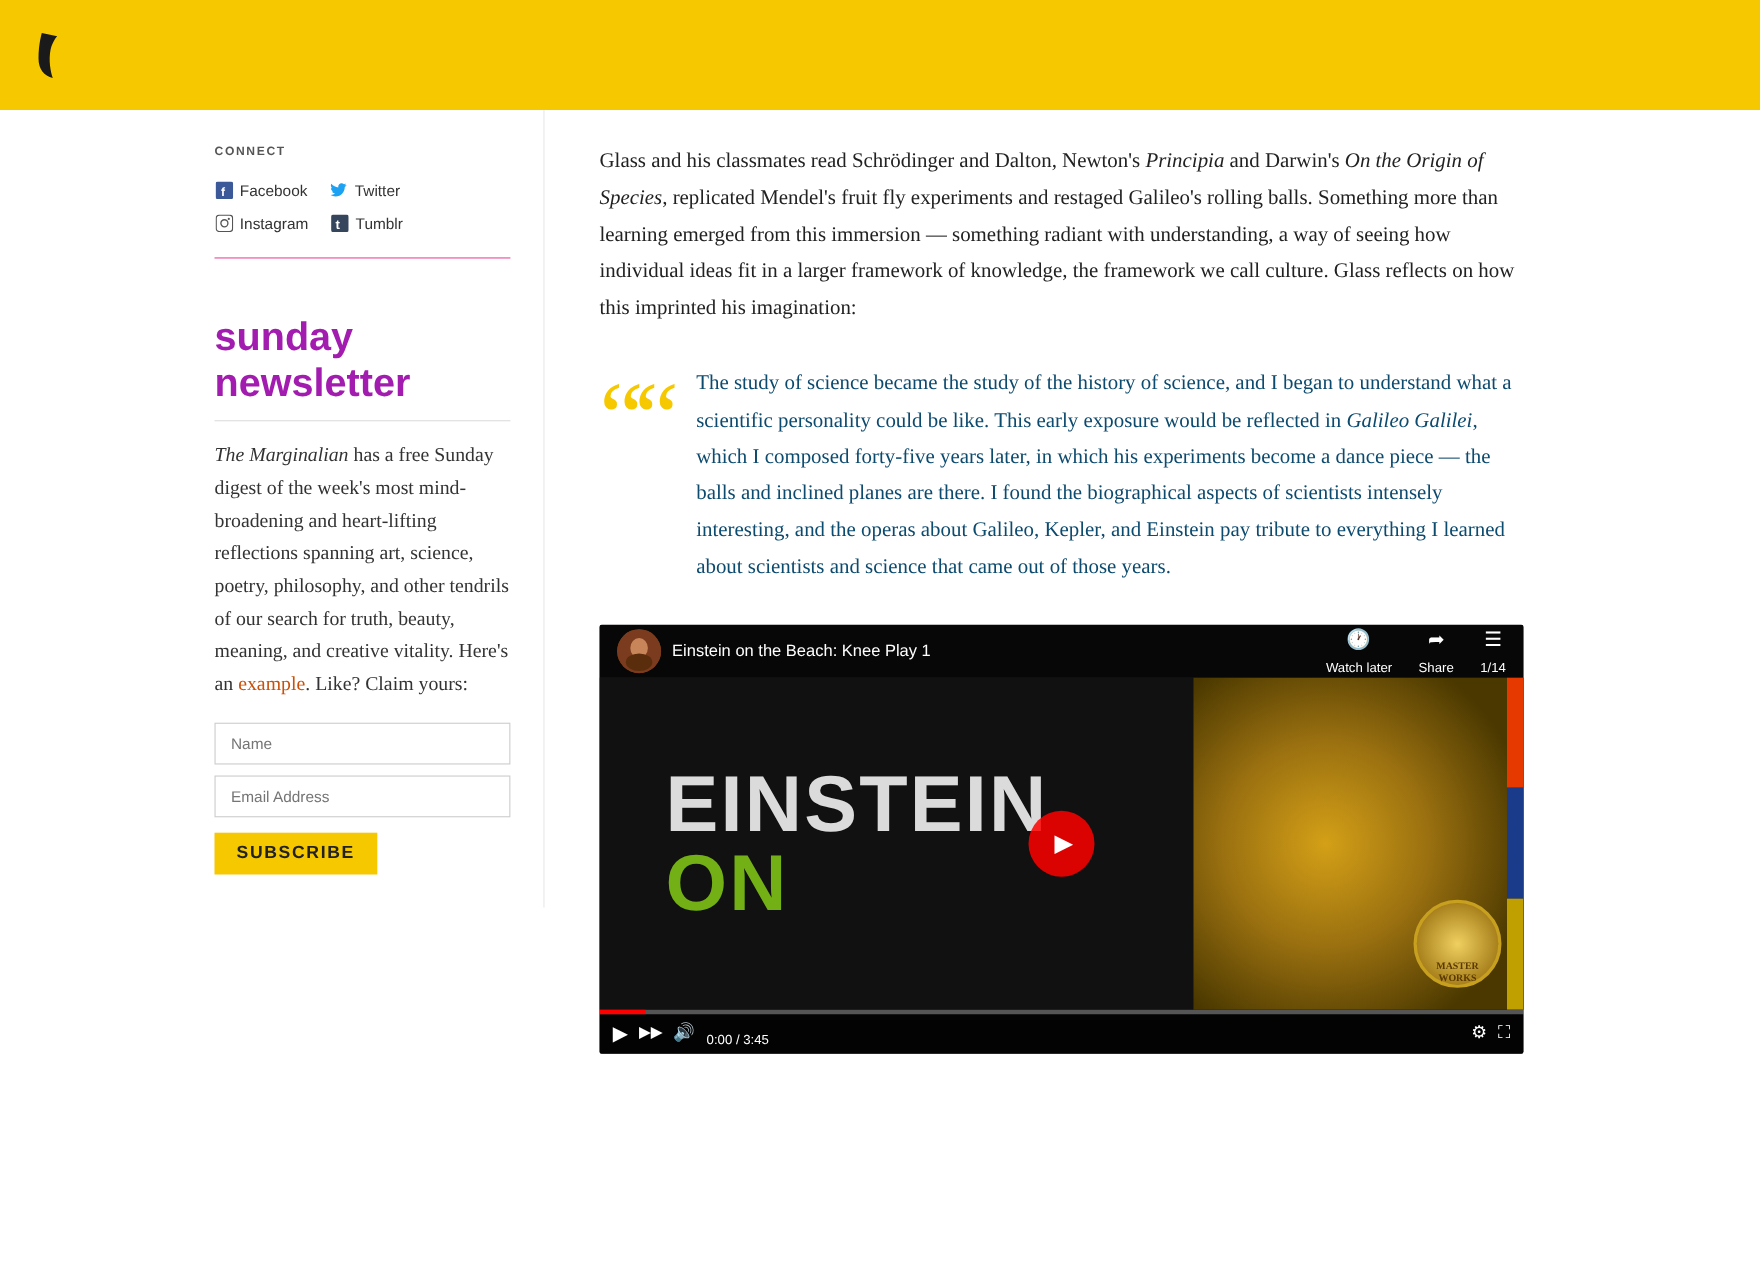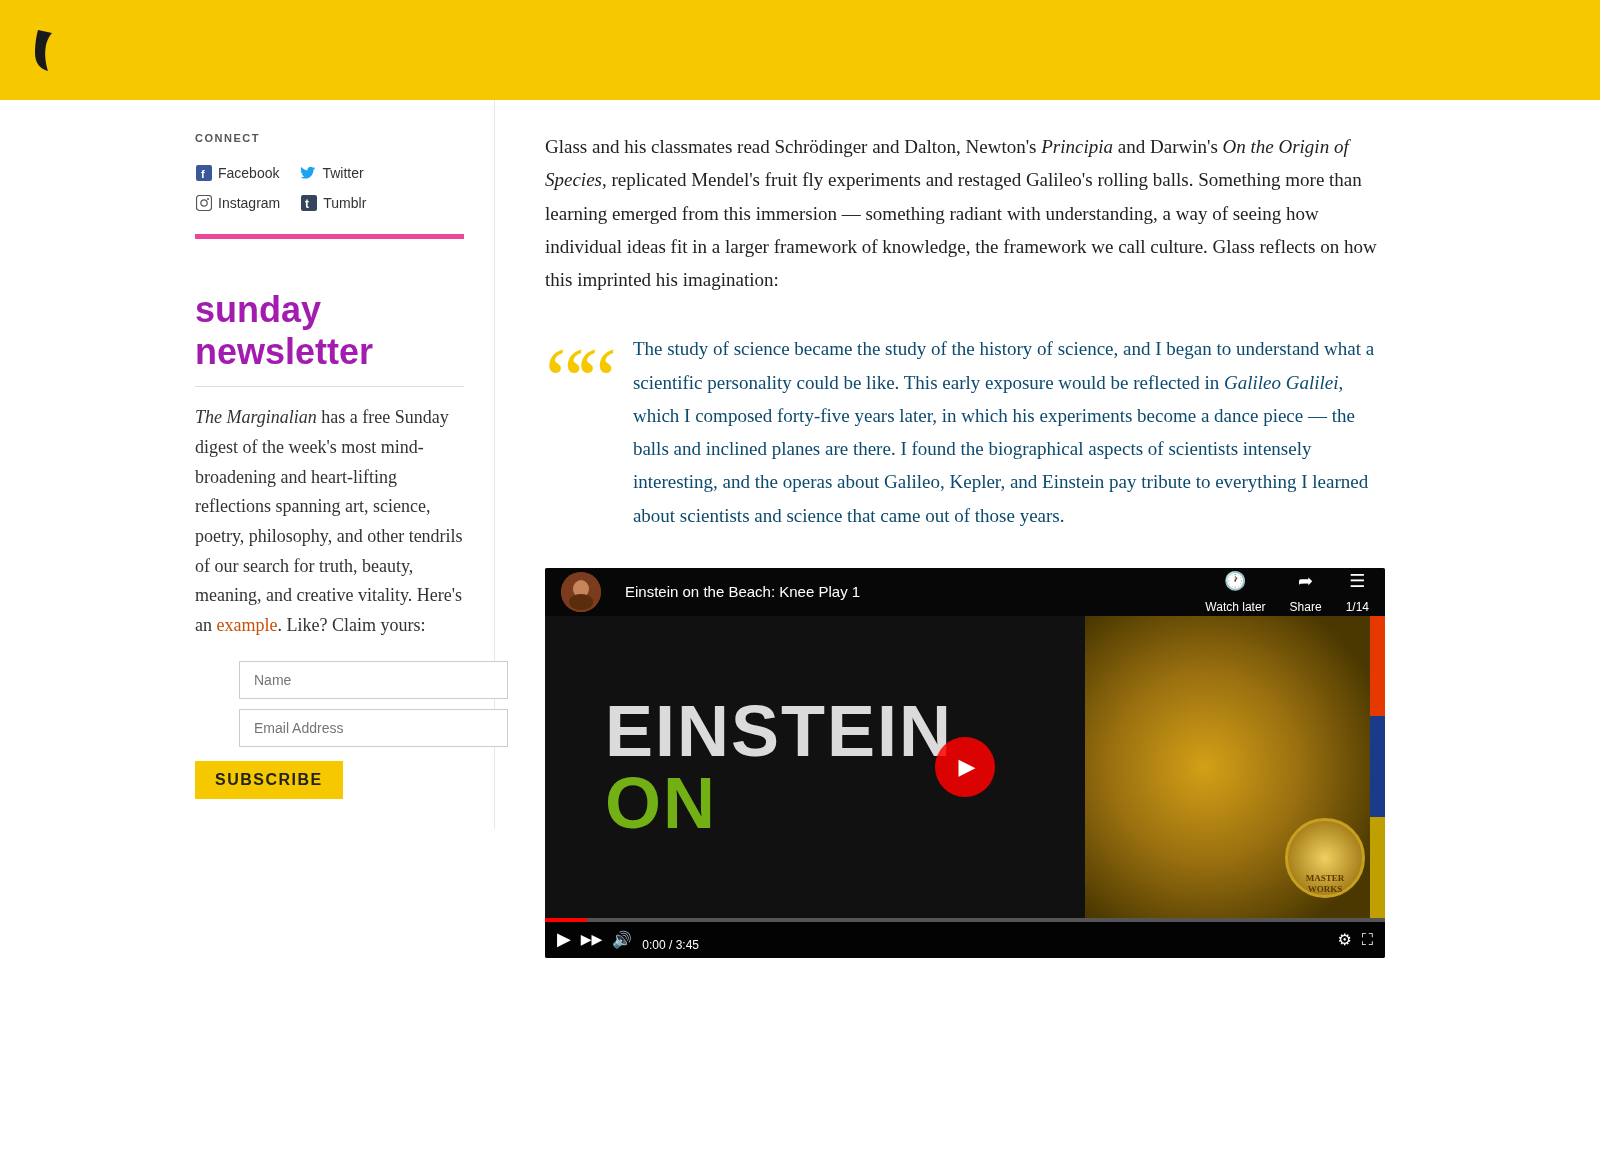--- a/index.html
+++ b/index.html
@@ -36,21 +36,21 @@
     .sidebar {
       width: 330px;
       min-width: 330px;
       padding: 30px 30px 30px 30px;
       border-right: 1px solid #e8e8e8;
     }
 
     .connect-section {
       margin-bottom: 40px;
       padding-bottom: 20px;
-      border-bottom: 5px solid #ec4899;
+      border-bottom: 1px solid #ec4899;
     }
 
     .connect-title {
       font-family: Arial, Helvetica, sans-serif;
       font-size: 11px;
       font-weight: bold;
       letter-spacing: 1.5px;
       color: #555;
       margin-bottom: 14px;
     }
@@ -117,21 +117,20 @@
 
     .form-field {
       width: 100%;
       border: 1px solid #ccc;
       padding: 10px 14px;
       font-family: Arial, sans-serif;
       font-size: 14px;
       color: #4d7c0f;
       margin-bottom: 10px;
       outline: none;
-      margin-left: 44px;
     }
 
     .subscribe-btn {
       background: #f5c800;
       color: #222;
       border: none;
       padding: 10px 20px;
       font-family: Arial, Helvetica, sans-serif;
       font-size: 16px;
       font-weight: bold;
@@ -197,21 +196,21 @@
       display: flex;
       flex-direction: column;
     }
 
     .video-top-bar {
       display: flex;
       align-items: center;
       padding: 0 16px;
       height: 48px;
       background: rgba(0,0,0,0.7);
-      gap: 24px;
+      gap: 10px;
     }
 
     .video-thumbnail {
       width: 40px;
       height: 40px;
       border-radius: 50%;
       background: #8b4513;
       overflow: hidden;
       flex-shrink: 0;
       display: flex;

